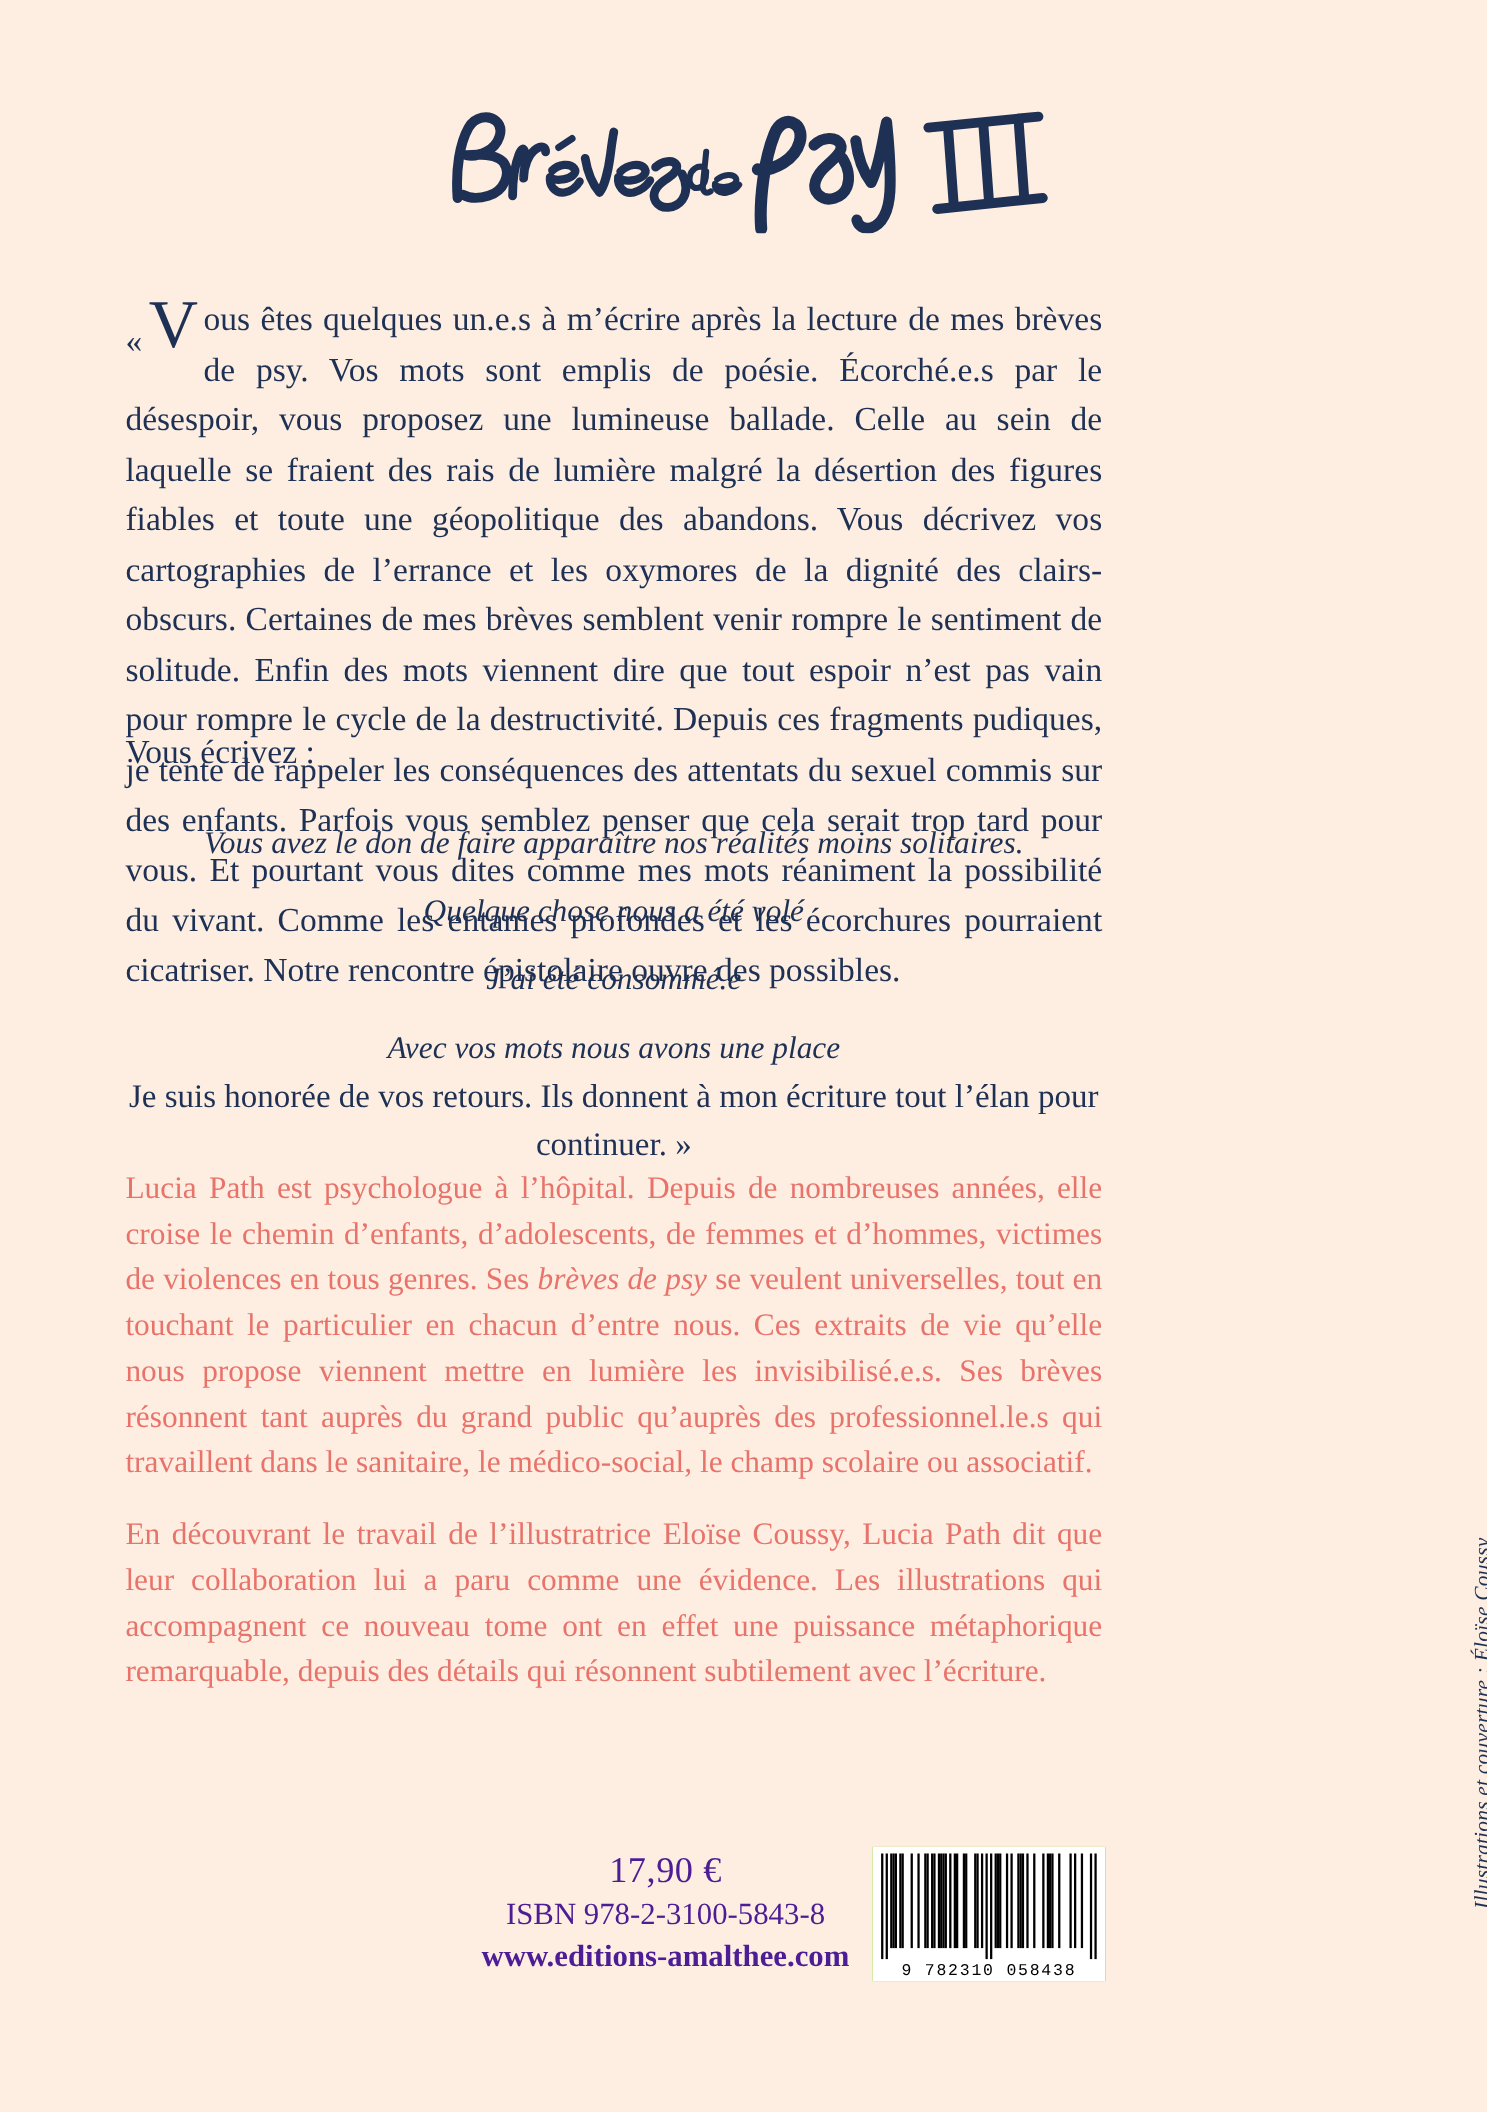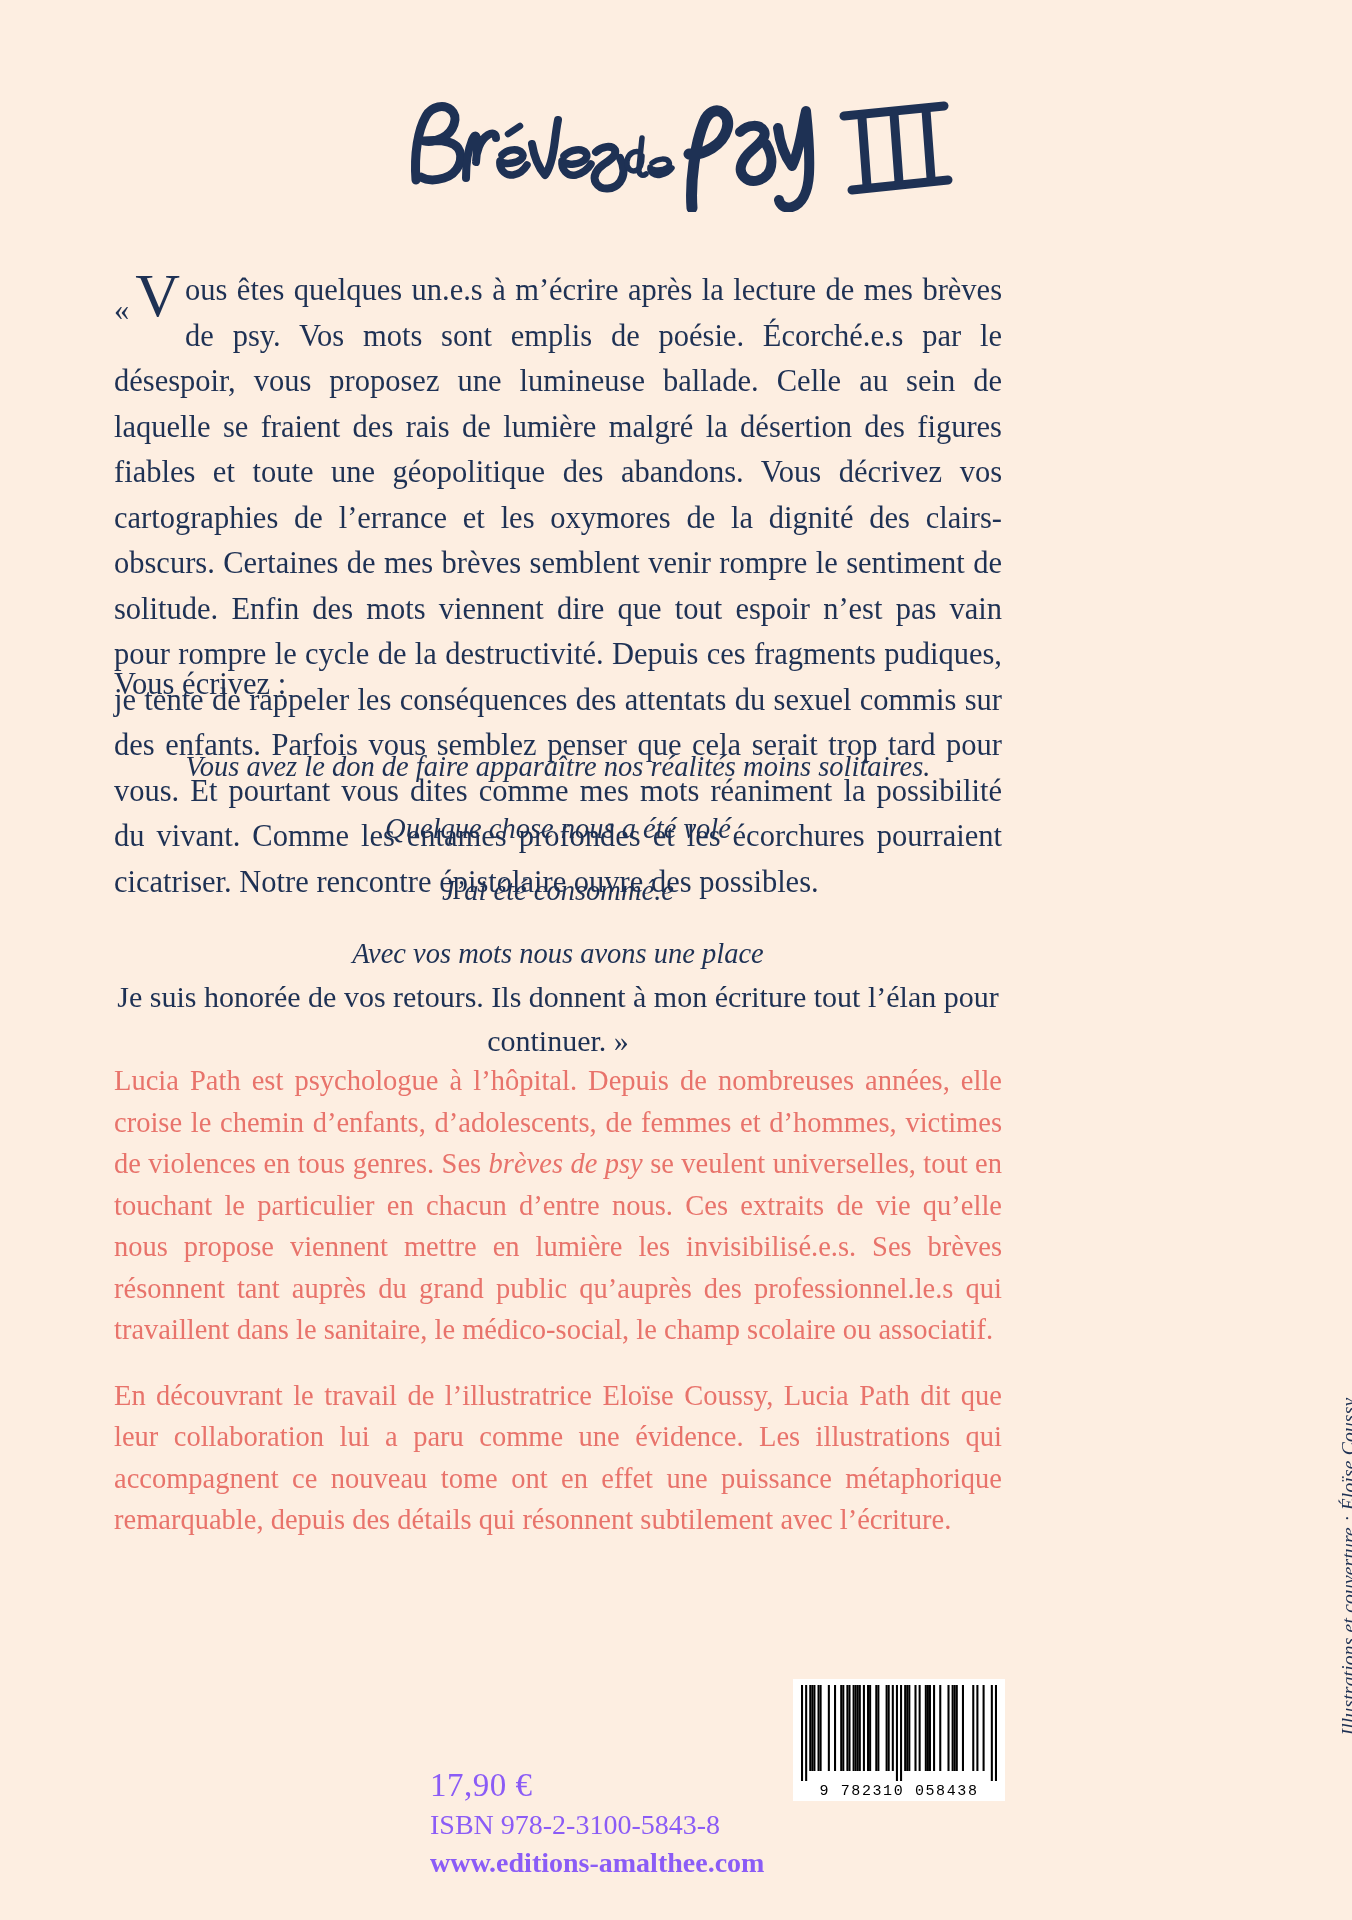--- a/index.html
+++ b/index.html
@@ -122,23 +122,24 @@
     text-align: justify;
   }
   .bio p { margin: 0 0 24px 0; }
   .bio p:last-child { margin-bottom: 0; }
   .bio em { font-style: italic; }
 
   
   .bottom-block {
     position: absolute;
     left: 430px;
-    top: 1764px;
+    top: 1680px;
     width: 350px;
-    color: #8b5cf6;
+    text-align: center;
+    color: #4c1d95;
     font-family: "Liberation Serif", serif;
   }
   .price {
     font-size: 33px;
     line-height: 42px;
     letter-spacing: 0.5px;
   }
   .isbn {
     font-size: 28px;
     line-height: 38px;

